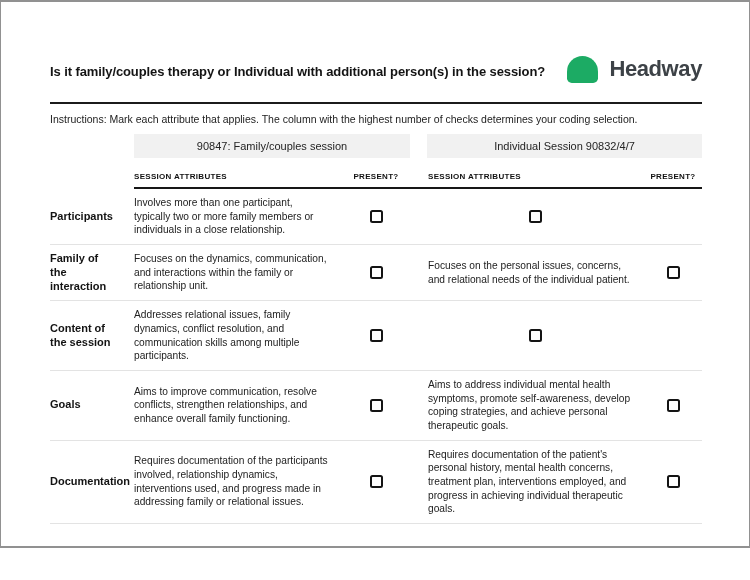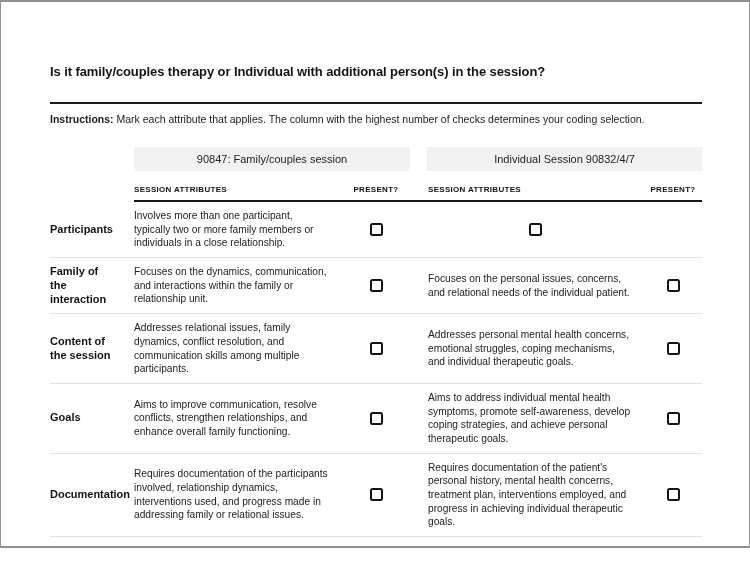--- a/index.html
+++ b/index.html
@@ -32,24 +32,24 @@
     border-radius: 16px 16px 5px 5px;
     margin-top: 2px;
   }
   .brand-word {
     font-size: 22px; font-weight: bold; color: #3d4247; letter-spacing: -0.4px;
   }
 
   .title-rule { height: 2px; background: #1b1b1b; margin-top: 2px; }
 
   .instructions { margin-top: 9px; font-size: 10.5px; color: #222; }
-  .instructions b { font-weight: bold; }
+  .instructions b { font-weight: normal; }
 
   
-  .col-headers { display: flex; margin-left: 84px; margin-top: 22px; }
+  .col-headers { display: flex; margin-left: 84px; margin-top: 9px; }
   .col-header-box {
     background: #f1f1f1; height: 24px;
     display: flex; align-items: center; justify-content: center;
     font-size: 11px; color: #242424;
   }
   .col-header-box.left  { width: 277px; }
   .col-header-spacer { width: 17px; }
   .col-header-box.right { width: 276px; }
 
   .subheader-row {
@@ -86,20 +86,24 @@
   }
 </style>
 </head>
 <body>
 
 <div class="page">
   <div class="content">
 
     <div class="header-bar">
       <div class="page-title">Is it family/couples therapy or Individual with additional person(s) in the session?</div>
+      <div class="brand">
+        <div class="brand-mark" id="brand-mark" style="background: rgb(28, 171, 100);"></div>
+        <div class="brand-word">Headway</div>
+      </div>
     </div>
 
     <div class="title-rule"></div>
 
     <div class="instructions">
       <b>Instructions:</b>
       <span>Mark each attribute that applies. The column with the highest number of checks determines your coding selection.</span>
     </div>
 
     <div class="col-headers">
@@ -142,21 +146,20 @@
     </div>
   </div>
 
   <div class="t-row">
     <div class="row-label">Content of the session</div>
     <div class="cell-text">Addresses relational issues, family dynamics, conflict resolution, and communication skills among multiple participants.</div>
     <div class="present-cell">
       <div class="checkbox"></div>
     </div>
     <div></div>
-    <div class="cell-text">Addresses personal mental health concerns, emotional struggles, coping mechanisms, and individual therapeutic goals.</div>
     <div class="present-cell">
       <div class="checkbox"></div>
     </div>
   </div>
 
   <div class="t-row">
     <div class="row-label">Goals</div>
     <div class="cell-text">Aims to improve communication, resolve conflicts, strengthen relationships, and enhance overall family functioning.</div>
     <div class="present-cell">
       <div class="checkbox"></div>

